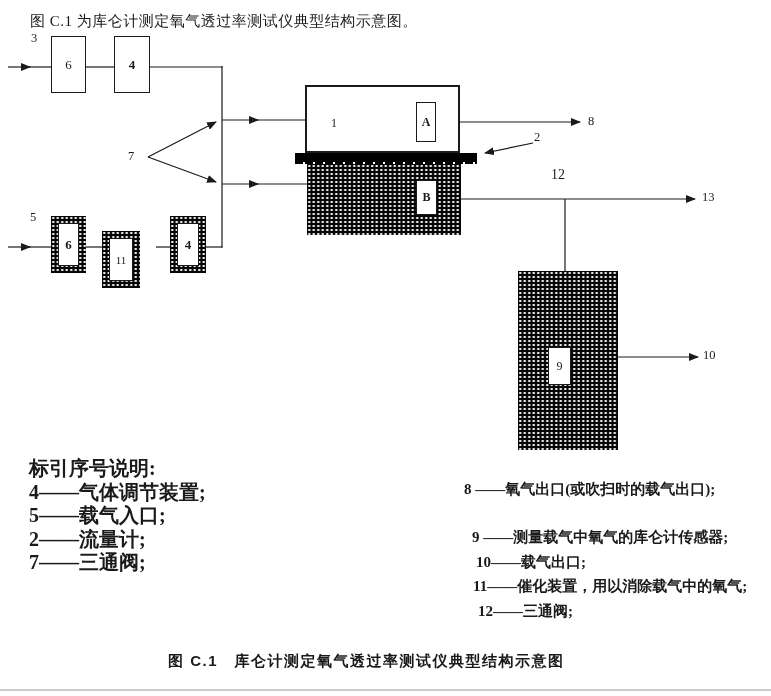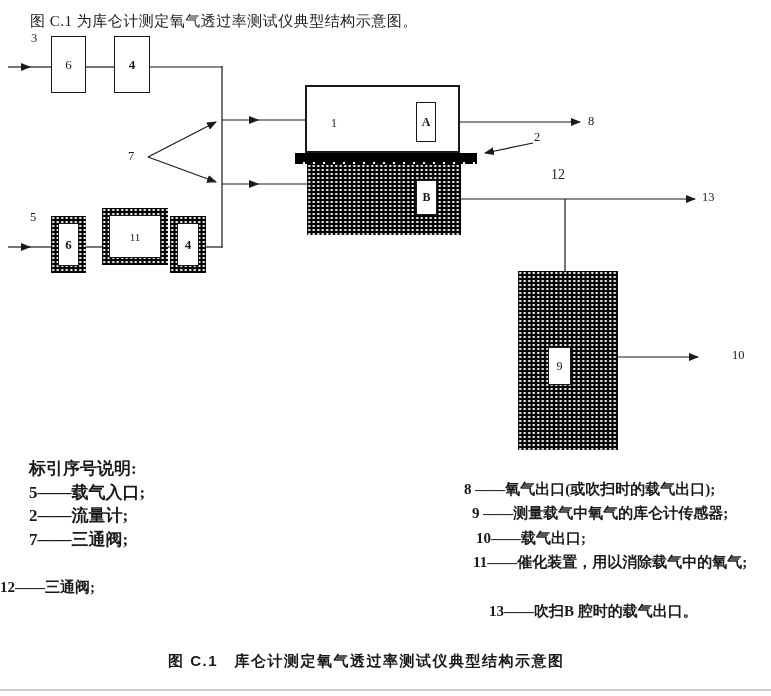--- a/index.html
+++ b/index.html
@@ -1,21 +1,21 @@
 <!DOCTYPE html>
 <html><head>
 <meta charset="utf-8">
 <style>
   html,body{margin:0;padding:0;}
   body{width:771px;height:696px;background:#ffffff;position:relative;
        font-family:"Liberation Serif","DejaVu Serif",serif;color:#1a1a1a;overflow:hidden;}
   .abs{position:absolute;}
   
   .intro{left:30px;top:5px;font-size:15px;letter-spacing:0.5px;margin-top:7px;}
-  .legend-left{left:29px;top:457px;font-size:17px;line-height:23.5px;font-weight:600;
+  .legend-left{left:29px;top:457px;font-size:20px;line-height:23.5px;font-weight:600;
                font-family:"Liberation Serif","DejaVu Serif",serif;}
   .legend-left .hdr{font-weight:700;}
   .legend-right{left:0;top:477px;font-size:15px;line-height:24.4px;font-weight:600;width:771px;}
   .legend-right .li{white-space:nowrap;}
   .bold-item{font-weight:800;}
   .caption{left:168px;top:652px;font-size:15px;font-weight:700;letter-spacing:1.5px;
            font-family:"Liberation Sans","DejaVu Sans",sans-serif;}
   .pageline{left:0;top:689px;width:771px;height:2px;background:#cccccc;}
   
   .svgwrap{left:0;top:0;width:771px;height:470px;}
@@ -88,21 +88,21 @@
 <div class="abs dotfill" style="left:307px;top:164px;width:154px;height:71px;"></div>
 <div class="abs whitebox" style="left:416px;top:180px;width:21px;height:35px;border-width:1px;font-weight:700;font-size:12px;">
   <span>B</span>
 </div>
 
 <div class="abs pbox dotfill" style="left:51px;top:216px;width:35px;height:57px;">
   <div class="inner">
       <span>6</span>
     </div>
 </div>
-<div class="abs pbox dotfill" style="left:102px;top:208px;width:66px;height:57px;">
+<div class="abs pbox dotfill" style="left:102px;top:231px;width:38px;height:57px;">
   <div class="inner" style="font-weight:400;font-size:11px;">
     <span>11</span>
   </div>
 </div>
 <div class="abs pbox dotfill" style="left:170px;top:216px;width:36px;height:57px;">
   <div class="inner">
       <span>4</span>
     </div>
 </div>
 
@@ -111,33 +111,33 @@
   <span>9</span>
 </div>
 
 <span class="abs ref" style="left:31px;top:31px;">3</span>
 <span class="abs ref" style="left:30px;top:210px;">5</span>
 <span class="abs ref" style="left:128px;top:149px;">7</span>
 <span class="abs ref" style="left:588px;top:114px;">8</span>
 <span class="abs ref" style="left:534px;top:130px;">2</span>
 <span class="abs ref12" style="left:551px;top:167px;">12</span>
 <span class="abs ref" style="left:702px;top:190px;">13</span>
-<span class="abs ref" style="left:732px;top:348px;">10</span>
+<span class="abs ref" style="left:703px;top:348px;">10</span>
 
 <div class="abs legend-left">
   <div class="hdr">标引序号说明:</div>
+  <div>4——气体调节装置;</div>
   <div>5——载气入口;</div>
   <div>2——流量计;</div>
   <div>7——三通阀;</div>
 </div>
 
 <div class="abs legend-right">
   <div class="li" style="margin-left:464px;">8 ——氧气出口(或吹扫时的载气出口);</div>
-  <div class="li bold-item" style="margin-left:472px;">9 ——测量载气中氧气的库仑计传感器;</div>
+  <div class="li bold-item" style="margin-left:472px;margin-top:24px;">9 ——测量载气中氧气的库仑计传感器;</div>
   <div class="li" style="margin-left:476px;">10——载气出口;</div>
   <div class="li" style="margin-left:473px;">11——催化装置，用以消除载气中的氧气;</div>
-  <div class="li" style="">12——三通阀;</div>
-  <div class="li" style="margin-left:489px;">13——吹扫B 腔时的载气出口。</div>
+  <div class="li" style="margin-left:478px;">12——三通阀;</div>
 </div>
 
 <div class="abs caption">图 C.1　库仑计测定氧气透过率测试仪典型结构示意图</div>
 
 <div class="abs pageline"></div>
 
 </body></html>

